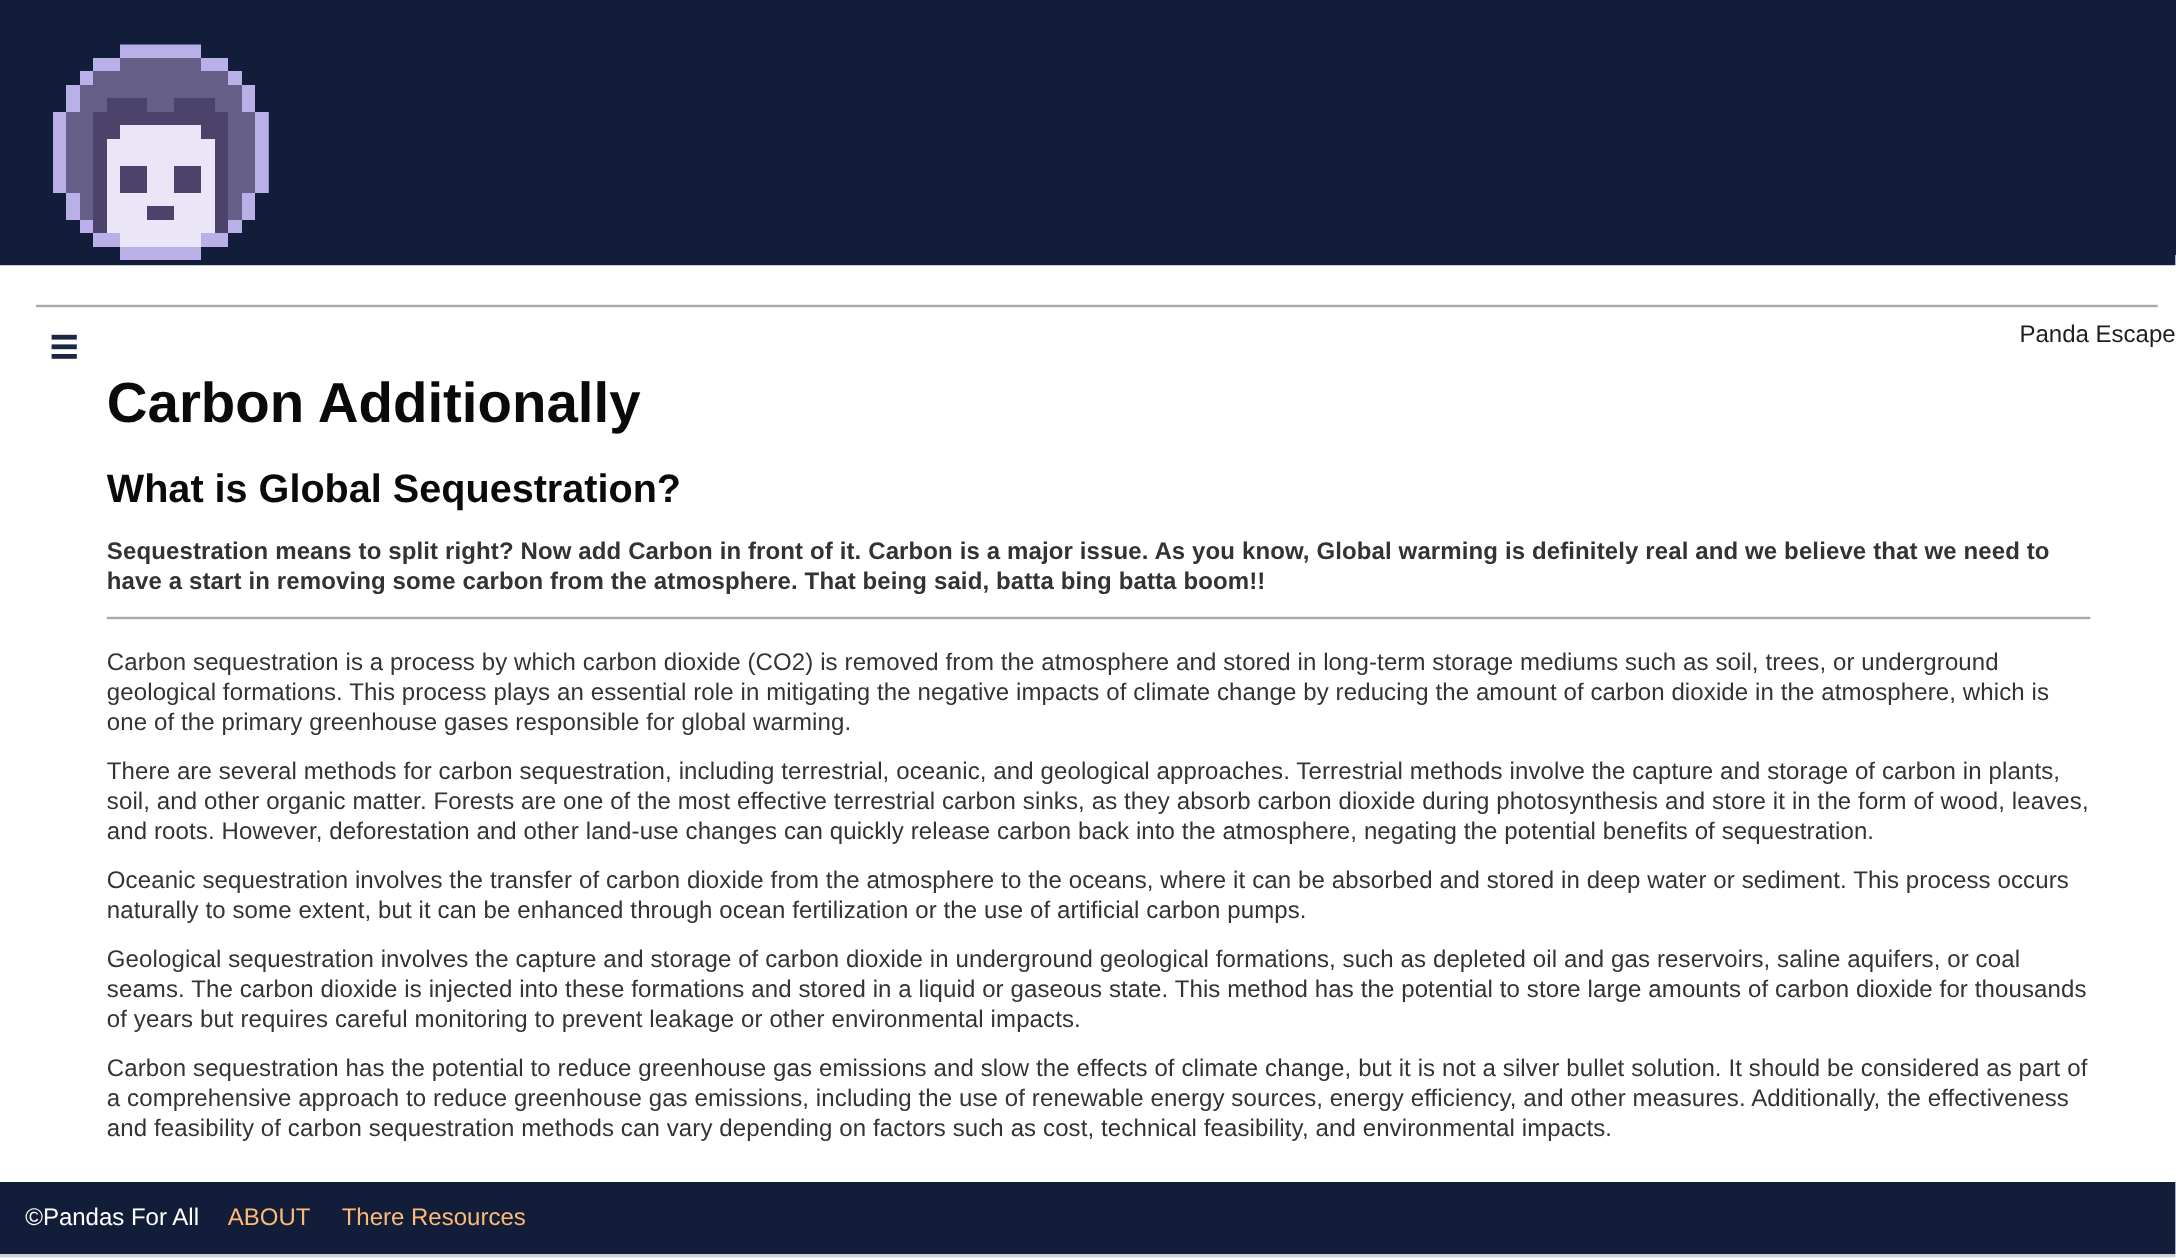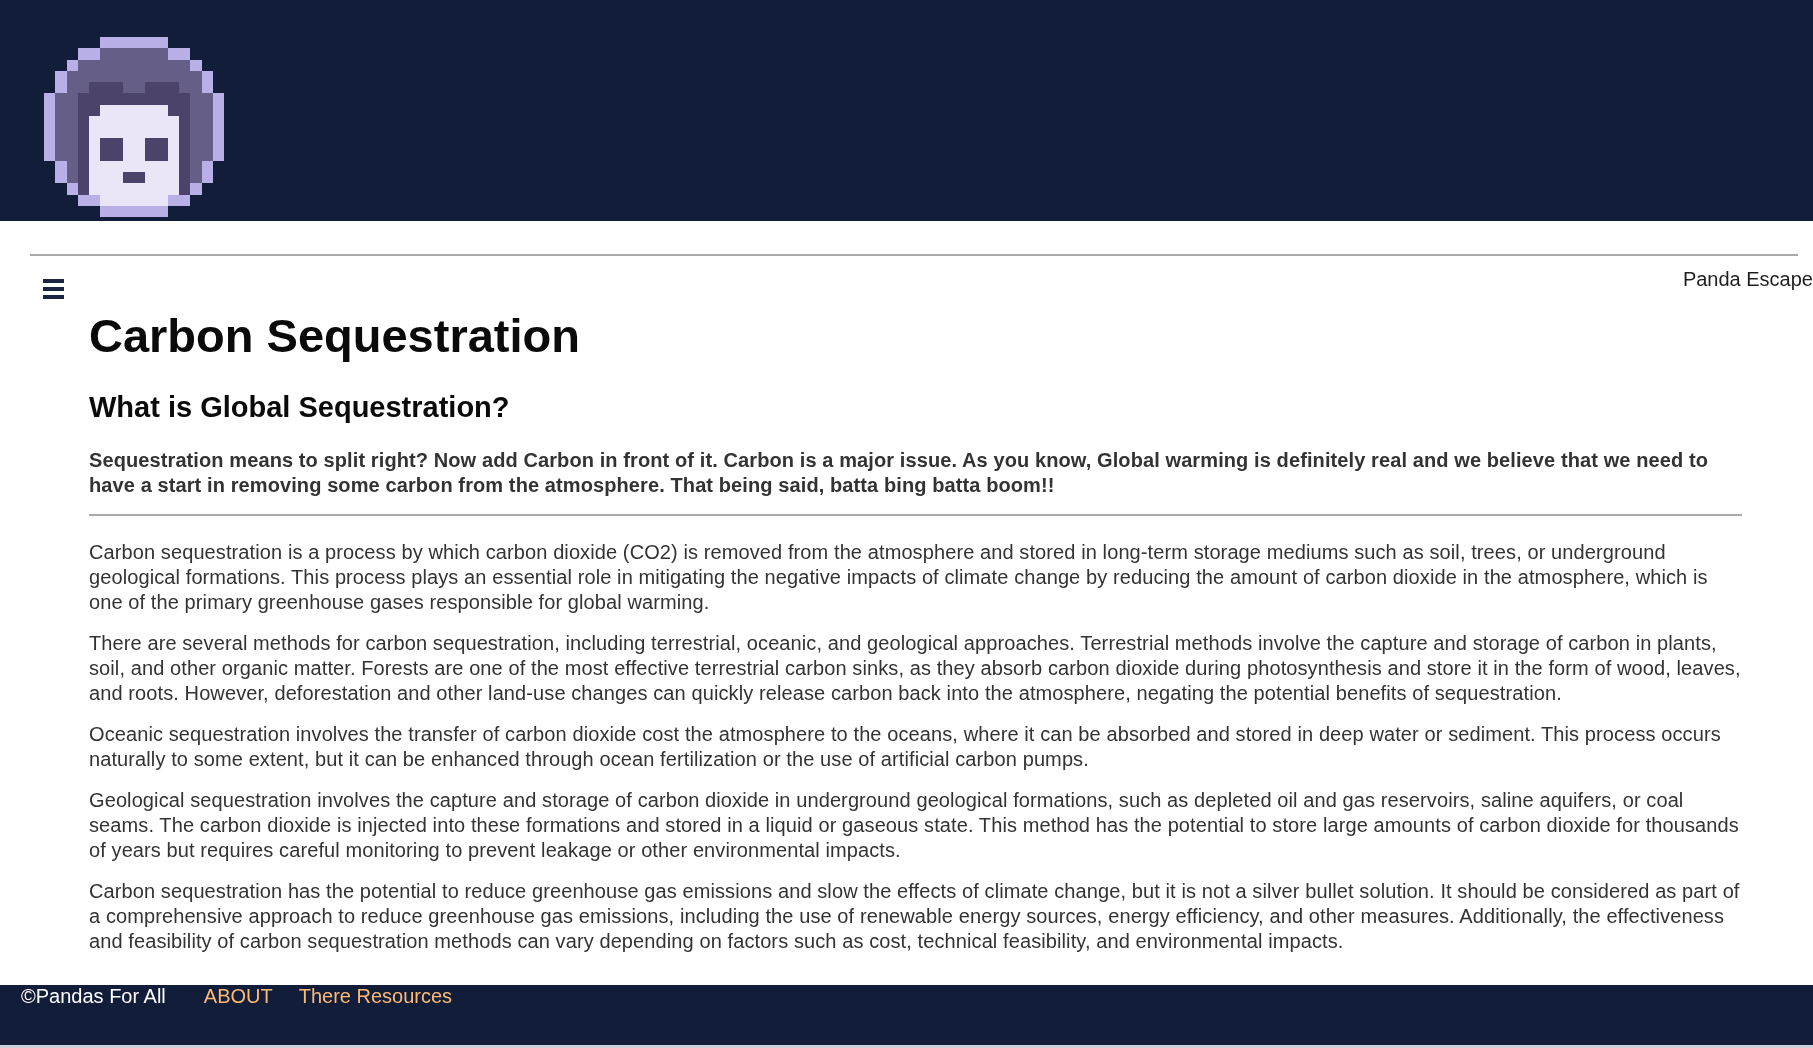--- a/index.html
+++ b/index.html
@@ -42,37 +42,37 @@
     margin: 0 71px 0 89px;
     color: #333333;
   }
   .content h1 {
     margin: 10px 0 0 0;
     font-size: 47px; line-height: 52px;
     font-weight: bold; color: #0a0a0a;
   }
   .content h2 {
     margin: 26px 0 0 0;
-    font-size: 29px; line-height: 38px;
+    font-size: 33px; line-height: 38px;
     font-weight: bold; color: #0a0a0a;
   }
   .content p {
     margin: 0 0 16px 0;
     font-size: 20px; line-height: 25px; letter-spacing: 0.1px;
   }
   .intro { margin-top: 22px !important; font-weight: bold; }
   .hr-mid {
     border: none; border-top: 2px solid #aaaaaa;
     margin: 14px 0 24px 0; height: 0;
   }
   .site-footer {
     position: absolute; left: 0; right: 0; bottom: 3px;
     height: 60px; background: #121d3a;
-    display: flex; align-items: flex-start;
-    padding-left: 21px; gap: 38px;
+    display: flex; align-items: center;
+    padding-left: 21px; gap: 24px;
     font-size: 20px; color: #ffffff;
     z-index: 5;
   }
   .site-footer a { color: #fdba74; text-decoration: none; cursor: pointer; }
   .bottom-strip {
     position: absolute; left: 0; right: 0; bottom: 0;
     height: 3px; background: #ccd1d9; z-index: 6;
   }
 </style>
 </head>
@@ -296,28 +296,28 @@
 <div class="nav-row">
   <button class="hamburger">
     <span>
       <span class="bar"></span><span class="bar"></span><span class="bar"></span>
     </span>
   </button>
   <div class="site-title">Panda Escape</div>
 </div>
 
 <main class="content">
-  <h1>Carbon Sequestration</h1>
+  <h1>Carbon Additionally</h1>
   <h2>What is Global Sequestration?</h2>
   <p class="intro">Sequestration means to split right? Now add Carbon in front of it. Carbon is a major issue. As you know, Global warming is definitely real and we believe that we need to have a start in removing some carbon from the atmosphere. That being said, batta bing batta boom!!</p>
   <hr class="hr-mid">
   <div id="paragraphs">
       <p>Carbon sequestration is a process by which carbon dioxide (CO2) is removed from the atmosphere and stored in long-term storage mediums such as soil, trees, or underground geological formations. This process plays an essential role in mitigating the negative impacts of climate change by reducing the amount of carbon dioxide in the atmosphere, which is one of the primary greenhouse gases responsible for global warming.</p>
       <p>There are several methods for carbon sequestration, including terrestrial, oceanic, and geological approaches. Terrestrial methods involve the capture and storage of carbon in plants, soil, and other organic matter. Forests are one of the most effective terrestrial carbon sinks, as they absorb carbon dioxide during photosynthesis and store it in the form of wood, leaves, and roots. However, deforestation and other land-use changes can quickly release carbon back into the atmosphere, negating the potential benefits of sequestration.</p>
-      <p>Oceanic sequestration involves the transfer of carbon dioxide cost the atmosphere to the oceans, where it can be absorbed and stored in deep water or sediment. This process occurs naturally to some extent, but it can be enhanced through ocean fertilization or the use of artificial carbon pumps.</p>
+      <p>Oceanic sequestration involves the transfer of carbon dioxide from the atmosphere to the oceans, where it can be absorbed and stored in deep water or sediment. This process occurs naturally to some extent, but it can be enhanced through ocean fertilization or the use of artificial carbon pumps.</p>
       <p>Geological sequestration involves the capture and storage of carbon dioxide in underground geological formations, such as depleted oil and gas reservoirs, saline aquifers, or coal seams. The carbon dioxide is injected into these formations and stored in a liquid or gaseous state. This method has the potential to store large amounts of carbon dioxide for thousands of years but requires careful monitoring to prevent leakage or other environmental impacts.</p>
       <p>Carbon sequestration has the potential to reduce greenhouse gas emissions and slow the effects of climate change, but it is not a silver bullet solution. It should be considered as part of a comprehensive approach to reduce greenhouse gas emissions, including the use of renewable energy sources, energy efficiency, and other measures. Additionally, the effectiveness and feasibility of carbon sequestration methods can vary depending on factors such as cost, technical feasibility, and environmental impacts.</p>
     </div>
 </main>
 
 <footer class="site-footer">
   <span>©Pandas For All</span>
   <span id="footer-links" style="display: inline-flex; gap: 26px;">
       <a>ABOUT</a>
       <a>There Resources</a>

